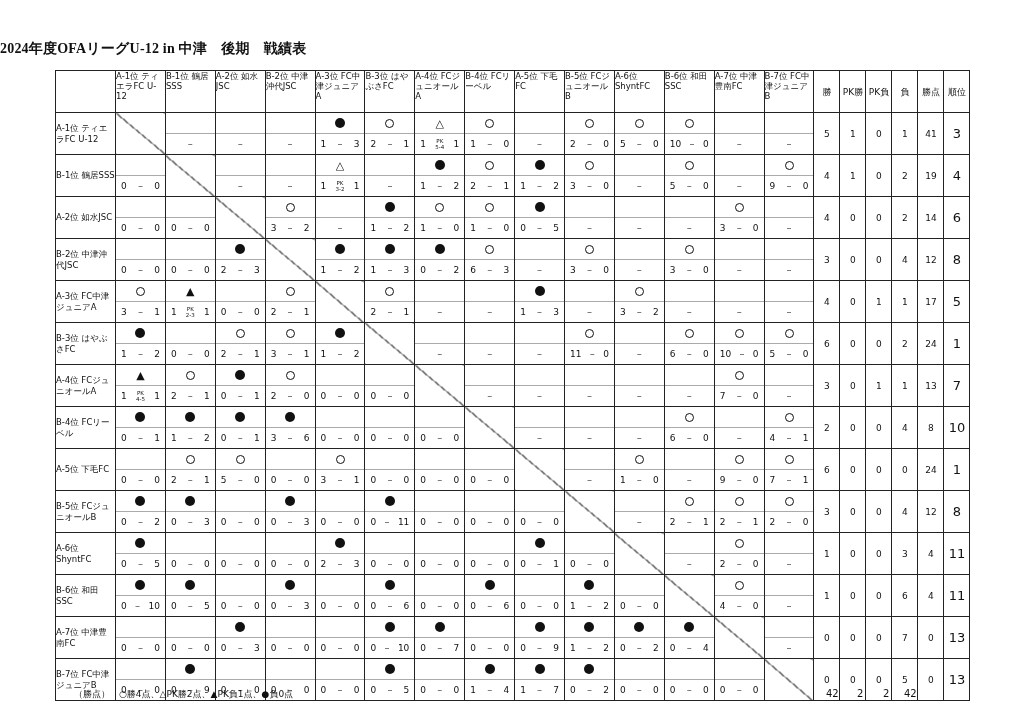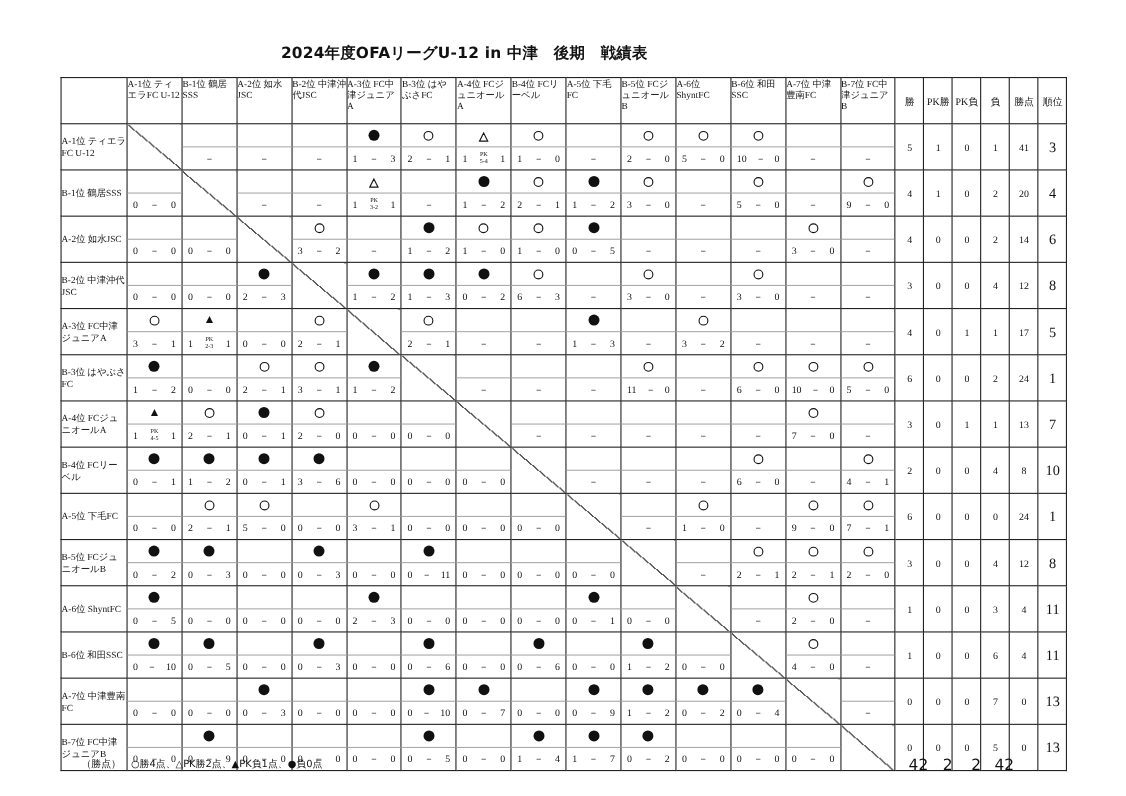--- a/index.html
+++ b/index.html
@@ -1,33 +1,33 @@
 <!DOCTYPE html>
 <html><head>
 <meta charset="utf-8">
 <style>
   html,body{margin:0;padding:0;background:#fff;}
   body{width:1024px;height:724px;position:relative;overflow:hidden;font-family:"DejaVu Sans","Liberation Sans",sans-serif;color:#111;}
-  .title{position:absolute;left:0;top:40px;width:844px;text-align:center;font-size:14px;font-weight:bold;letter-spacing:0.2px;}
-  table.grid{position:absolute;left:55px;top:70px;border-collapse:collapse;table-layout:fixed;font-family:Liberation Serif, serif;}
+  .title{position:absolute;left:0;top:40px;width:844px;text-align:left;font-size:14px;font-weight:bold;letter-spacing:0.2px;font-family:Liberation Serif, serif;}
+  table.grid{position:absolute;left:55px;top:70px;border-collapse:collapse;table-layout:fixed;}
   table.grid td, table.grid th{border:1px solid #222;padding:0;font-weight:normal;}
   th.hdr{height:41px;font-size:8.5px;line-height:10px;text-align:left;vertical-align:top;padding:2px 2px 0 2px;overflow:hidden;}
   th.stat-h{font-size:9px;text-align:center;vertical-align:middle;}
   td.team{font-size:8.5px;line-height:11px;vertical-align:middle;padding-left:2px;text-align:left;}
   td.cell{position:relative;height:41px;}
   .cell .sym{position:absolute;left:0;right:0;top:0;height:20px;display:flex;align-items:center;justify-content:center;font-size:12px;border-bottom:1px solid #aaa;}
   .cell .score{position:absolute;left:0;right:0;bottom:0;height:20px;display:flex;align-items:center;justify-content:space-between;padding:0 5px;font-size:9px;box-sizing:border-box;}
   .cell .score.center{justify-content:center;}
   .cell .pk{font-size:5.5px;line-height:6px;text-align:center;display:flex;flex-direction:column;}
   td.diag{background:linear-gradient(to top right, transparent calc(50% - 0.6px), #555 calc(50% - 0.6px), #555 calc(50% + 0.6px), transparent calc(50% + 0.6px));}
   td.diag{background:linear-gradient(to bottom left, transparent calc(50% - 0.6px), #555 calc(50% - 0.6px), #555 calc(50% + 0.6px), transparent calc(50% + 0.6px));}
   td.stat{font-size:9px;text-align:center;vertical-align:middle;}
   td.rank{font-size:13px;font-weight:bold;text-align:center;vertical-align:middle;}
   .legend{position:absolute;left:58px;top:688px;font-size:9px;margin-left:16px;}
-  .totals{position:absolute;top:688px;font-size:14px;text-align:center;}
+  .totals{position:absolute;top:688px;font-size:10px;text-align:center;}
   .circ{display:inline-block;width:9px;height:9px;border:1.6px solid #111;border-radius:50%;box-sizing:border-box;}
   .dot{display:inline-block;width:10px;height:10px;background:#111;border-radius:50%;}
 </style>
 </head>
 <body>
 
 <div class="title">2024年度OFAリーグU-12 in 中津　後期　戦績表</div>
 
 <table class="grid">
   <colgroup>
@@ -269,21 +269,21 @@
           <div class="score">
             <span>9</span>
             <span>－</span>
             <span>0</span>
           </div>
         </td>
         <td class="stat">4</td>
         <td class="stat">1</td>
         <td class="stat">0</td>
         <td class="stat">2</td>
-        <td class="stat">20</td>
+        <td class="stat">19</td>
         <td class="rank">4</td>
       </tr>
       <tr>
         <td class="team">A-2位 如水JSC</td>
         <td class="cell">
           <div class="sym"></div>
           <div class="score">
             <span>0</span>
             <span>－</span>
             <span>0</span>

